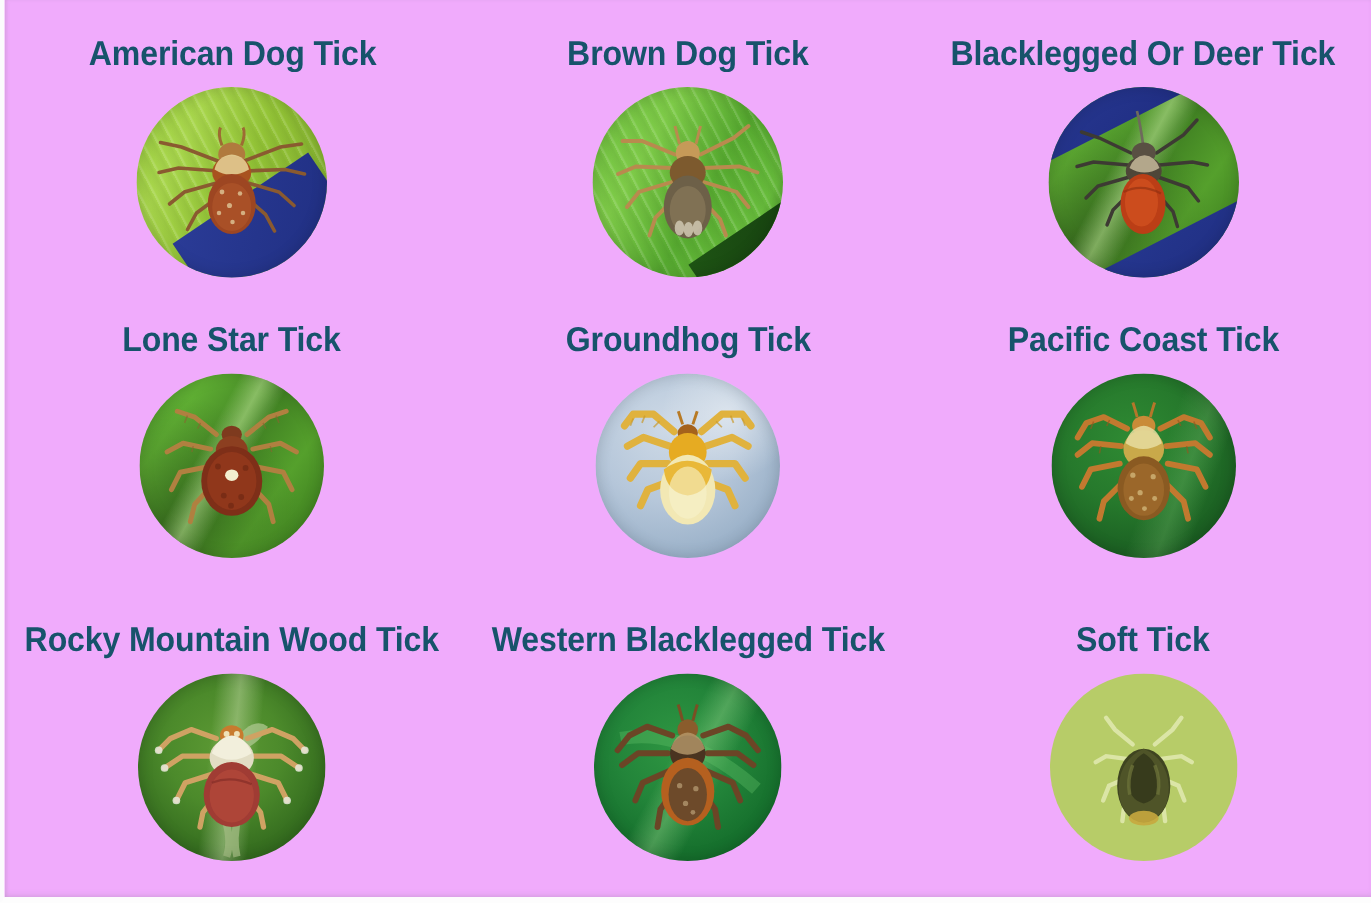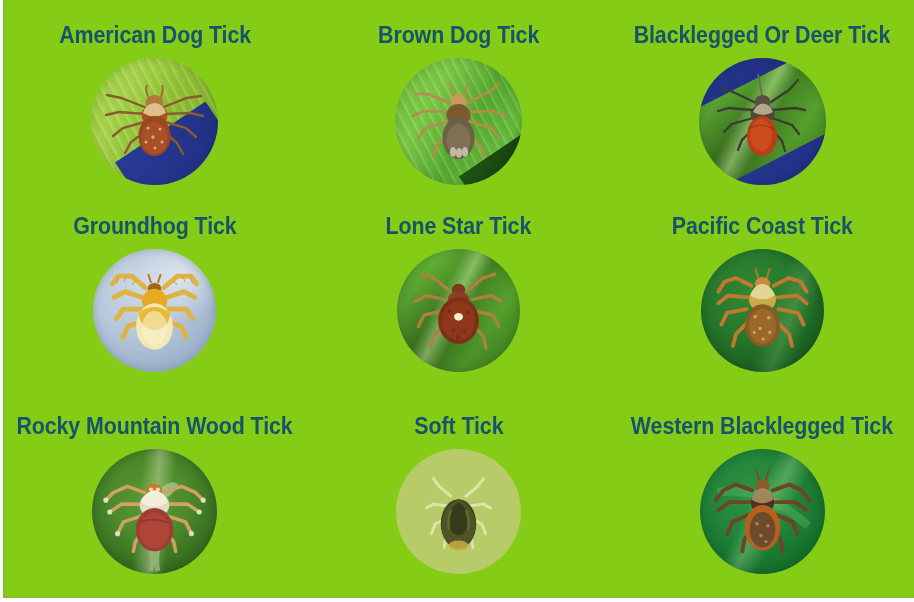--- a/index.html
+++ b/index.html
@@ -11,21 +11,21 @@
     height: 602px;
     background: #ffffff;
     font-family: "Liberation Sans", sans-serif;
     overflow: hidden;
   }
 
   #poster {
     position: relative;
     width: 914px;
     height: 602px;
-    background: #84cc16;
+    background: #f0abfc;
     box-sizing: border-box;
     border-left: 3px solid #fbfbfc;
     border-bottom: 4px solid #fdfdfd;
     box-shadow: inset 2px 0 3px -1px rgba(120,120,125,0.22),
                 inset 0 -3px 4px -2px rgba(120,120,125,0.18);
     overflow: hidden;
   }
 
   .grid {
     position: absolute;
@@ -315,53 +315,20 @@
             <ellipse cx="63" cy="78" rx="15" ry="20" fill="#bb3e16"></ellipse>
             <ellipse cx="62" cy="77" rx="11" ry="16" fill="#d1501f" opacity="0.8"></ellipse>
             <path d="M50 70 q12 -6 25 1" stroke="#8c2f10" stroke-width="1.6" fill="none" opacity="0.6"></path>
           </svg>
           <div class="vignette"></div>
         </div>
       </div>
     </div>
 
     <div class="cell row2">
-      <div class="tick-title">Groundhog Tick</div>
-      <div class="photo-wrap">
-        <div class="photo">
-          <div class="bg bg-blue-slide"></div>
-          <svg class="tick-svg" viewBox="0 0 127 127">
-            <g stroke="#e0b23e" stroke-width="5" fill="none" stroke-linecap="round" stroke-linejoin="round">
-              <path d="M54 40 L40 28 L26 28 L20 36"></path>
-              <path d="M51 50 L33 44 L22 50"></path>
-              <path d="M50 62 L31 62 L24 72"></path>
-              <path d="M52 74 L36 80 L31 91"></path>
-              <path d="M73 40 L87 28 L101 28 L107 36"></path>
-              <path d="M76 50 L94 44 L105 50"></path>
-              <path d="M77 62 L96 62 L103 72"></path>
-              <path d="M75 74 L91 80 L96 91"></path>
-            </g>
-            <g stroke="#c99a2c" stroke-width="1.2" fill="none" opacity="0.7">
-              <path d="M44 33 L40 37 M34 29 L32 34 M26 31 L24 36"></path>
-              <path d="M83 33 L87 37 M93 29 L95 34 M101 31 L103 36"></path>
-            </g>
-            <ellipse cx="63.5" cy="41" rx="7" ry="6" fill="#a5621c"></ellipse>
-            <path d="M60 35 q-2 -6 -3 -9" stroke="#b87a24" stroke-width="2" fill="none"></path>
-            <path d="M67 35 q2 -6 3 -9" stroke="#b87a24" stroke-width="2" fill="none"></path>
-            <ellipse cx="63.5" cy="54" rx="13" ry="13" fill="#e6ab22"></ellipse>
-            <ellipse cx="63.5" cy="80" rx="19" ry="24" fill="#f2e8b4"></ellipse>
-            <path d="M47 66 q16 -12 33 0 q-2 16 -16.5 18 q-14.5 -2 -16.5 -18 z" fill="#e8b22a" opacity="0.9"></path>
-            <ellipse cx="63.5" cy="82" rx="13" ry="18" fill="#f7f1cb" opacity="0.6"></ellipse>
-          </svg>
-          <div class="vignette"></div>
-        </div>
-      </div>
-    </div>
-
-    <div class="cell row2">
       <div class="tick-title">Lone Star Tick</div>
       <div class="photo-wrap">
         <div class="photo">
           <div class="bg bg-leaf-mid"></div>
           <svg class="tick-svg" viewBox="0 0 127 127">
             <g stroke="#b08040" stroke-width="3.4" fill="none" stroke-linecap="round" stroke-linejoin="round">
               <path d="M53 42 L38 30 L26 26"></path>
               <path d="M49 52 L30 48 L19 54"></path>
               <path d="M48 64 L28 68 L22 80"></path>
               <path d="M51 76 L38 90 L35 102"></path>
@@ -379,20 +346,53 @@
             <ellipse cx="63.5" cy="74" rx="21" ry="24" fill="#7e2f18"></ellipse>
             <ellipse cx="63.5" cy="74" rx="17" ry="20" fill="#93381c" opacity="0.85"></ellipse>
             <ellipse cx="63.5" cy="70" rx="4.6" ry="4" fill="#f2efcf"></ellipse>
             <g fill="#5d2010" opacity="0.45">
               <circle cx="54" cy="64" r="2"></circle>
                 <circle cx="73" cy="65" r="2"></circle>
               <circle cx="58" cy="84" r="2"></circle>
                 <circle cx="70" cy="85" r="2"></circle>
               <circle cx="63" cy="91" r="2"></circle>
             </g>
+          </svg>
+          <div class="vignette"></div>
+        </div>
+      </div>
+    </div>
+
+    <div class="cell row2">
+      <div class="tick-title">Groundhog Tick</div>
+      <div class="photo-wrap">
+        <div class="photo">
+          <div class="bg bg-blue-slide"></div>
+          <svg class="tick-svg" viewBox="0 0 127 127">
+            <g stroke="#e0b23e" stroke-width="5" fill="none" stroke-linecap="round" stroke-linejoin="round">
+              <path d="M54 40 L40 28 L26 28 L20 36"></path>
+              <path d="M51 50 L33 44 L22 50"></path>
+              <path d="M50 62 L31 62 L24 72"></path>
+              <path d="M52 74 L36 80 L31 91"></path>
+              <path d="M73 40 L87 28 L101 28 L107 36"></path>
+              <path d="M76 50 L94 44 L105 50"></path>
+              <path d="M77 62 L96 62 L103 72"></path>
+              <path d="M75 74 L91 80 L96 91"></path>
+            </g>
+            <g stroke="#c99a2c" stroke-width="1.2" fill="none" opacity="0.7">
+              <path d="M44 33 L40 37 M34 29 L32 34 M26 31 L24 36"></path>
+              <path d="M83 33 L87 37 M93 29 L95 34 M101 31 L103 36"></path>
+            </g>
+            <ellipse cx="63.5" cy="41" rx="7" ry="6" fill="#a5621c"></ellipse>
+            <path d="M60 35 q-2 -6 -3 -9" stroke="#b87a24" stroke-width="2" fill="none"></path>
+            <path d="M67 35 q2 -6 3 -9" stroke="#b87a24" stroke-width="2" fill="none"></path>
+            <ellipse cx="63.5" cy="54" rx="13" ry="13" fill="#e6ab22"></ellipse>
+            <ellipse cx="63.5" cy="80" rx="19" ry="24" fill="#f2e8b4"></ellipse>
+            <path d="M47 66 q16 -12 33 0 q-2 16 -16.5 18 q-14.5 -2 -16.5 -18 z" fill="#e8b22a" opacity="0.9"></path>
+            <ellipse cx="63.5" cy="82" rx="13" ry="18" fill="#f7f1cb" opacity="0.6"></ellipse>
           </svg>
           <div class="vignette"></div>
         </div>
       </div>
     </div>
 
     <div class="cell row2">
       <div class="tick-title">Pacific Coast Tick</div>
       <div class="photo-wrap">
         <div class="photo">
@@ -467,47 +467,20 @@
             <ellipse cx="63.5" cy="82" rx="19" ry="22" fill="#a03c34"></ellipse>
             <ellipse cx="63.5" cy="83" rx="15" ry="18" fill="#b0463a" opacity="0.85"></ellipse>
             <path d="M50 74 q13 -5 27 1" stroke="#7d2a24" stroke-width="1.6" fill="none" opacity="0.6"></path>
           </svg>
           <div class="vignette"></div>
         </div>
       </div>
     </div>
 
     <div class="cell row3">
-      <div class="tick-title">Soft Tick</div>
-      <div class="photo-wrap">
-        <div class="photo">
-          <div class="bg bg-flat-olive"></div>
-          <svg class="tick-svg" viewBox="0 0 127 127">
-            <g stroke="#dbe5a6" stroke-width="3" fill="none" stroke-linecap="round">
-              <path d="M56 48 L44 38 L38 30"></path>
-              <path d="M53 58 L38 56 L31 60"></path>
-              <path d="M54 70 L40 76 L36 86"></path>
-              <path d="M58 80 L50 92 L49 100"></path>
-              <path d="M71 48 L83 38 L89 30"></path>
-              <path d="M74 58 L89 56 L96 60"></path>
-              <path d="M73 70 L87 76 L91 86"></path>
-              <path d="M69 80 L77 92 L78 100"></path>
-            </g>
-            <ellipse cx="63.5" cy="76" rx="18" ry="25" fill="#3f4420"></ellipse>
-            <path d="M63.5 51 q-16 7 -17 26 q0 20 17 24 q17 -4 17 -24 q-1 -19 -17 -26 z" fill="#4f5428"></path>
-            <path d="M63.5 54 q-9 5 -10 18 q-1 13 10 16 q11 -3 10 -16 q-1 -13 -10 -18 z" fill="#2f3318" opacity="0.75"></path>
-            <path d="M56 62 q-4 10 -2 20 M71 62 q4 10 2 20" stroke="#6a7038" stroke-width="2.4" fill="none" opacity="0.8"></path>
-            <ellipse cx="63.5" cy="98" rx="10" ry="5" fill="#c8a83e" opacity="0.9"></ellipse>
-          </svg>
-          <div class="vignette" style="box-shadow:none;"></div>
-        </div>
-      </div>
-    </div>
-
-    <div class="cell row3">
       <div class="tick-title">Western Blacklegged Tick</div>
       <div class="photo-wrap">
         <div class="photo">
           <div class="bg bg-green-rich"></div>
           <svg class="tick-svg" viewBox="0 0 127 127">
             <path d="M18 44 q44 -8 92 34" stroke="#63c46a" stroke-width="9" fill="none" opacity="0.35"></path>
             <g stroke="#6b4526" stroke-width="4" fill="none" stroke-linecap="round" stroke-linejoin="round">
               <path d="M53 42 L36 36 L24 42 L16 52"></path>
               <path d="M50 54 L30 54 L19 62"></path>
               <path d="M51 66 L33 74 L28 86"></path>
@@ -529,14 +502,41 @@
                 <circle cx="69" cy="78" r="1.8"></circle>
               <circle cx="62" cy="88" r="1.8"></circle>
                 <circle cx="67" cy="94" r="1.6"></circle>
             </g>
           </svg>
           <div class="vignette"></div>
         </div>
       </div>
     </div>
 
+    <div class="cell row3">
+      <div class="tick-title">Soft Tick</div>
+      <div class="photo-wrap">
+        <div class="photo">
+          <div class="bg bg-flat-olive"></div>
+          <svg class="tick-svg" viewBox="0 0 127 127">
+            <g stroke="#dbe5a6" stroke-width="3" fill="none" stroke-linecap="round">
+              <path d="M56 48 L44 38 L38 30"></path>
+              <path d="M53 58 L38 56 L31 60"></path>
+              <path d="M54 70 L40 76 L36 86"></path>
+              <path d="M58 80 L50 92 L49 100"></path>
+              <path d="M71 48 L83 38 L89 30"></path>
+              <path d="M74 58 L89 56 L96 60"></path>
+              <path d="M73 70 L87 76 L91 86"></path>
+              <path d="M69 80 L77 92 L78 100"></path>
+            </g>
+            <ellipse cx="63.5" cy="76" rx="18" ry="25" fill="#3f4420"></ellipse>
+            <path d="M63.5 51 q-16 7 -17 26 q0 20 17 24 q17 -4 17 -24 q-1 -19 -17 -26 z" fill="#4f5428"></path>
+            <path d="M63.5 54 q-9 5 -10 18 q-1 13 10 16 q11 -3 10 -16 q-1 -13 -10 -18 z" fill="#2f3318" opacity="0.75"></path>
+            <path d="M56 62 q-4 10 -2 20 M71 62 q4 10 2 20" stroke="#6a7038" stroke-width="2.4" fill="none" opacity="0.8"></path>
+            <ellipse cx="63.5" cy="98" rx="10" ry="5" fill="#c8a83e" opacity="0.9"></ellipse>
+          </svg>
+          <div class="vignette" style="box-shadow:none;"></div>
+        </div>
+      </div>
+    </div>
+
   </div>
 </div>
 
 </body></html>

